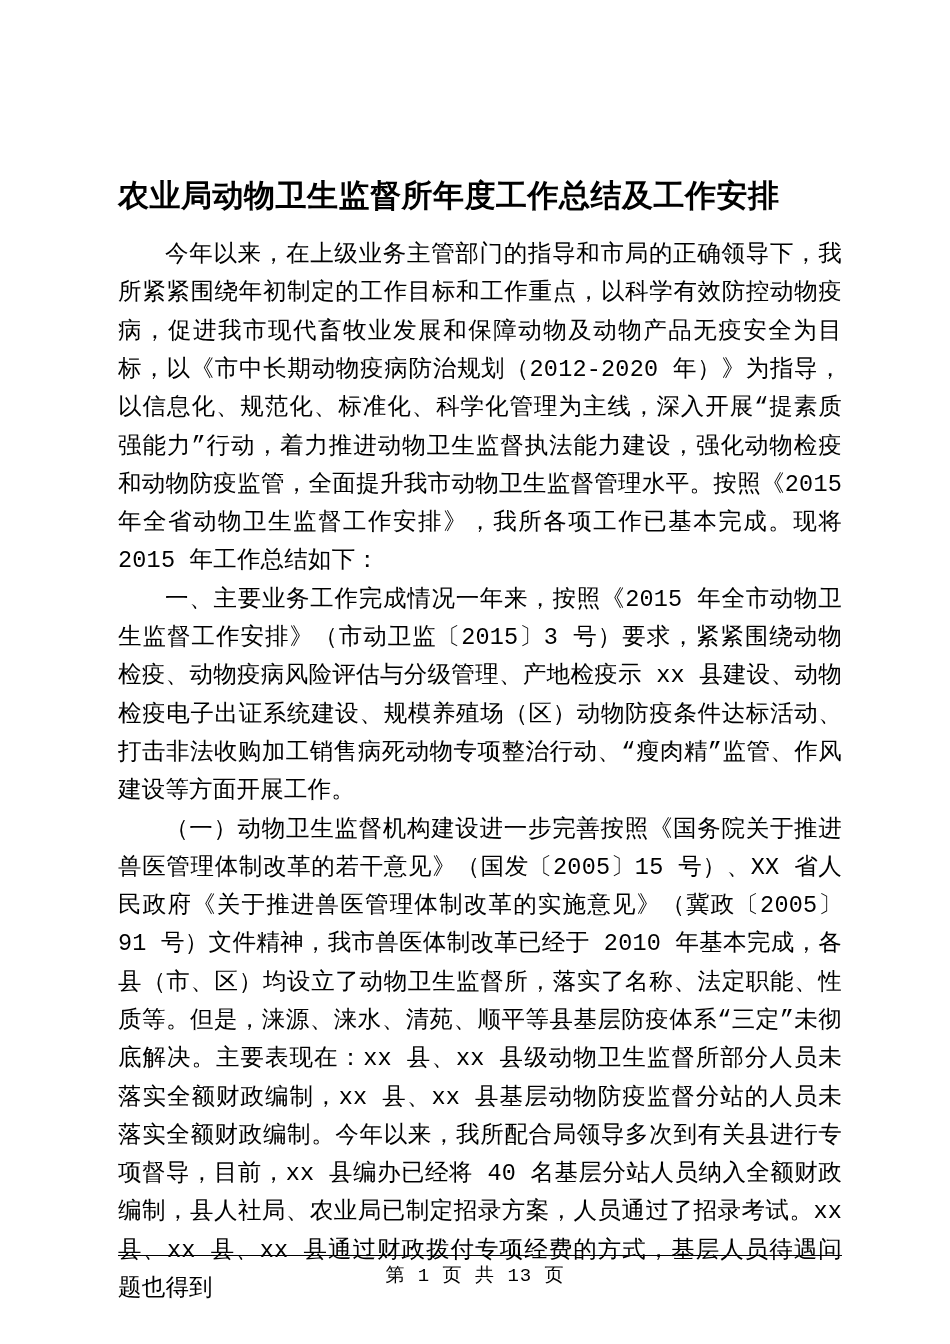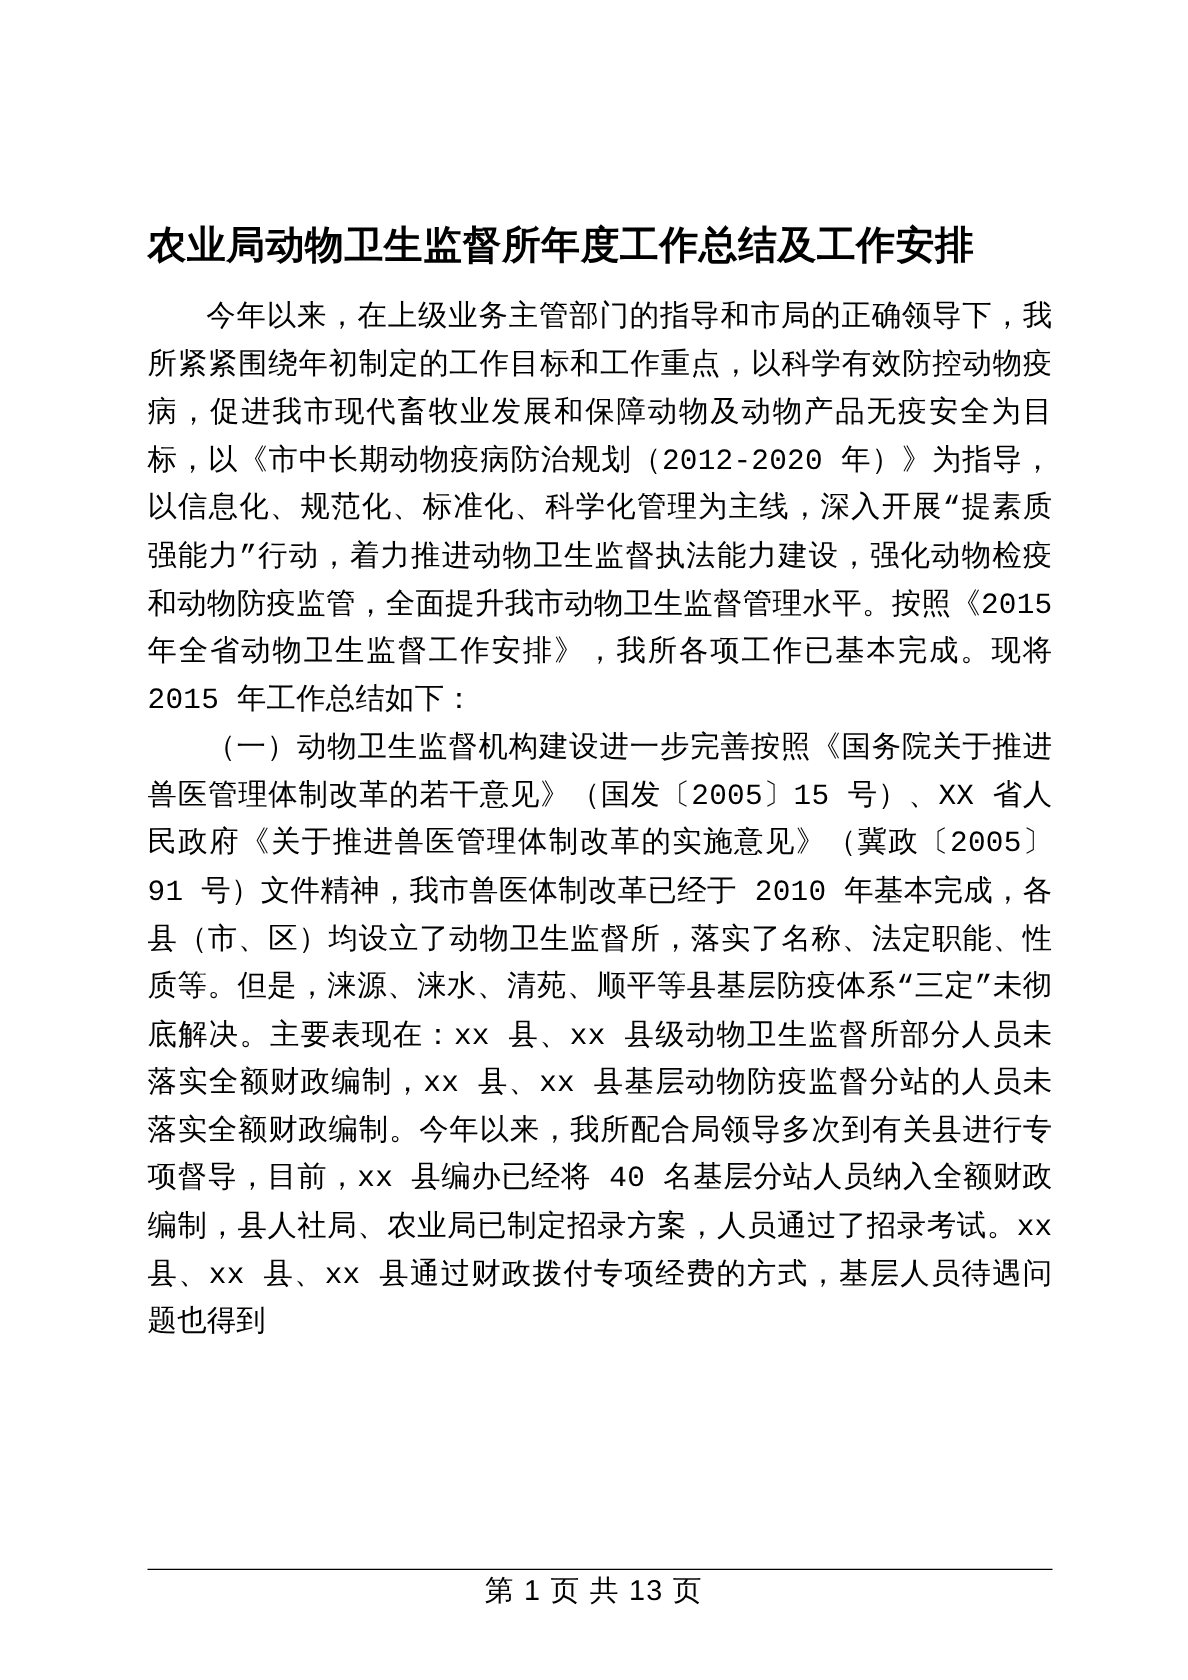--- a/index.html
+++ b/index.html
@@ -62,34 +62,35 @@
   }
   .footer-rule {
     position: absolute;
     left: 118px;
     right: 108px;
     bottom: 88px;
     border-top: 1px solid #000000;
     height: 0;
   }
   .page-number {
-    font-size: 23px;
-    font-family: Liberation Sans, sans-serif;
+    font-size: 19px;
+    font-family: Liberation Mono, monospace;
     letter-spacing: 1px;
     margin-top: 15px;
   }
 </style>
 </head>
 <body>
 
 <div class="page">
   <div class="content">
     <h1 class="doc-title">农业局动物卫生监督所年度工作总结及工作安排</h1>
     <div class="body-text">
       <p class="para">今年以来，在上级业务主管部门的指导和市局的正确领导下，我所紧紧围绕年初制定的工作目标和工作重点，以科学有效防控动物疫病，促进我市现代畜牧业发展和保障动物及动物产品无疫安全为目标，以《市中长期动物疫病防治规划（2012-2020 年）》为指导，以信息化、规范化、标准化、科学化管理为主线，深入开展“提素质强能力”行动，着力推进动物卫生监督执法能力建设，强化动物检疫和动物防疫监管，全面提升我市动物卫生监督管理水平。按照《2015 年全省动物卫生监督工作安排》，我所各项工作已基本完成。现将 2015 年工作总结如下：</p>
+      <p class="para">一、主要业务工作完成情况一年来，按照《2015 年全市动物卫生监督工作安排》（市动卫监〔2015〕3 号）要求，紧紧围绕动物检疫、动物疫病风险评估与分级管理、产地检疫示 xx 县建设、动物检疫电子出证系统建设、规模养殖场（区）动物防疫条件达标活动、打击非法收购加工销售病死动物专项整治行动、“瘦肉精”监管、作风建设等方面开展工作。</p>
       <p class="para">（一）动物卫生监督机构建设进一步完善按照《国务院关于推进兽医管理体制改革的若干意见》（国发〔2005〕15 号）、XX 省人民政府《关于推进兽医管理体制改革的实施意见》（冀政〔2005〕91 号）文件精神，我市兽医体制改革已经于 2010 年基本完成，各县（市、区）均设立了动物卫生监督所，落实了名称、法定职能、性质等。但是，涞源、涞水、清苑、顺平等县基层防疫体系“三定”未彻底解决。主要表现在：xx 县、xx 县级动物卫生监督所部分人员未落实全额财政编制，xx 县、xx 县基层动物防疫监督分站的人员未落实全额财政编制。今年以来，我所配合局领导多次到有关县进行专项督导，目前，xx 县编办已经将 40 名基层分站人员纳入全额财政编制，县人社局、农业局已制定招录方案，人员通过了招录考试。xx 县、xx 县、xx 县通过财政拨付专项经费的方式，基层人员待遇问题也得到</p>
     </div>
   </div>
   <div class="footer-rule"></div>
   <div class="footer">
     <span class="page-number">第 1 页  共 13 页</span>
   </div>
 </div>
 
 </body></html>

